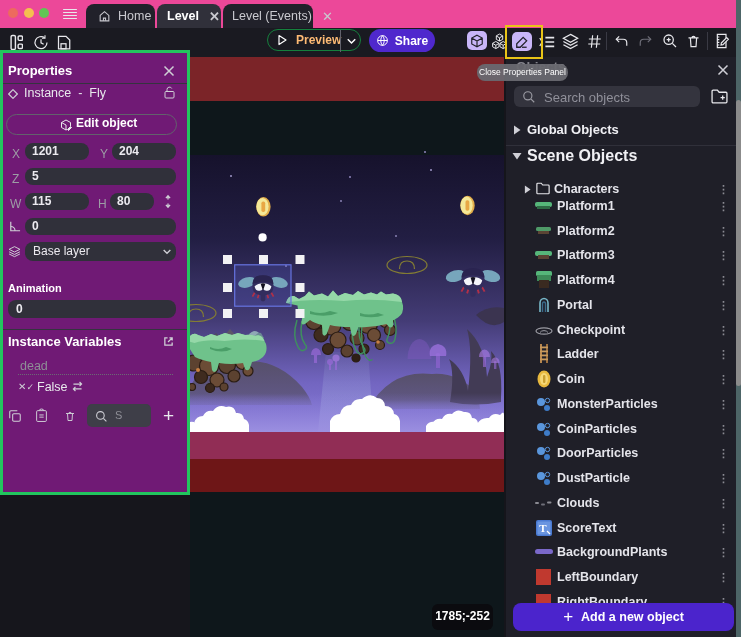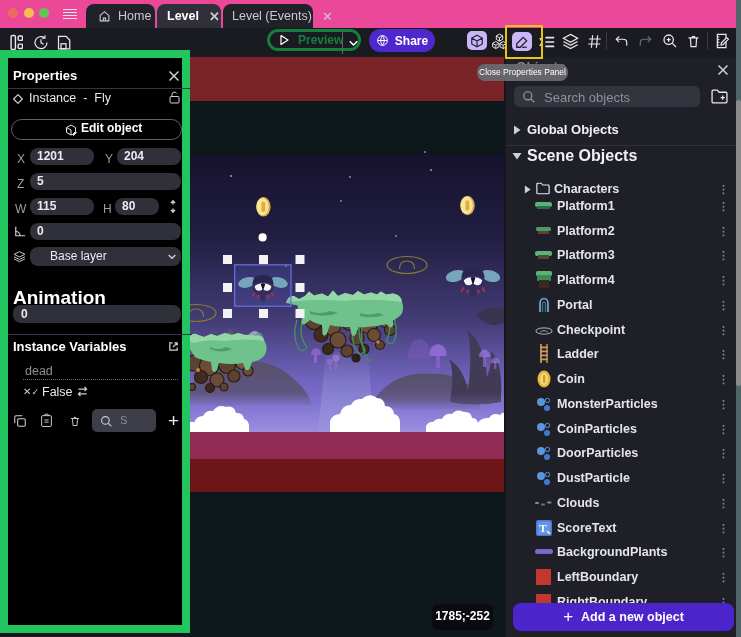--- a/index.html
+++ b/index.html
@@ -8,37 +8,37 @@
 .abs { position:absolute; }
 
 #topbar { position:absolute; left:0; top:0; width:741px; height:28px; background:#ec4899; }
 .light { position:absolute; top:8px; width:10px; height:10px; border-radius:50%; }
 #hamb div { position:absolute; left:0; width:14px; height:1.6px; background:#e8e8ec; border-radius:1px; }
 .tab { position:absolute; top:4px; height:24px; border-radius:8px 8px 0 0; display:flex; align-items:center; font-size:12.5px; color:#c9c9cf; white-space:nowrap; }
 .tabx { color:#c9c9cf; font-size:13px; margin-left:10px; }
 
 #toolbar { position:absolute; left:0; top:28px; width:741px; height:29px; background:#1a1a21; }
 .ticon { position:absolute; top:6px; }
-#previewbtn { position:absolute; left:267px; top:29px; width:94px; height:22px; border:3px solid #15803d; border-radius:11px; display:flex; align-items:center; color:#15803d; }
+#previewbtn { position:absolute; left:267px; top:29px; width:94px; height:22px; border:1px solid #15803d; border-radius:11px; display:flex; align-items:center; color:#fdba74; }
 #sharebtn { position:absolute; left:369px; top:29px; width:66px; height:23px; background:#4f28cd; border-radius:11.5px; display:flex; align-items:center; justify-content:center; color:#fff; font-size:12px; font-weight:700; }
 .iconbtn { position:absolute; width:20px; height:19px; border-radius:5px; background:#c9b6f8; }
 
 #canvas { position:absolute; left:190px; top:57px; width:314px; height:580px; overflow:hidden; background:#0e171b; }
 #band-red-top { position:absolute; left:0; top:0; width:100%; height:44px; background:#7b2428; }
 #band-dark-top { position:absolute; left:0; top:44px; width:100%; height:54px; background:#0e171b; }
 #sky { position:absolute; left:0; top:98px; width:100%; height:277px; background:linear-gradient(#16122c, #221e43 30%, #443c76 60%, #7265c0 82%, #8a7dda); overflow:hidden; }
 #band-pink { position:absolute; left:0; top:375px; width:100%; height:27px; background:#912d55; }
 #band-dred { position:absolute; left:0; top:402px; width:100%; height:33px; background:#6e1617; }
 #coordbadge { position:absolute; left:242px; top:547px; width:61px; height:26px; background:#0b0b0f; border-radius:6px; color:#fff; font-size:12px; font-weight:700; text-align:center; line-height:24px; }
 
 #rpanel { position:absolute; left:504px; top:57px; width:232px; height:580px; background:#1f1f28; border-left:2px solid #15151b; }
 .rp-row { position:absolute; left:0; width:100%; height:24px; display:flex; align-items:center; color:#e4e4ea; font-size:12.5px; font-weight:700; }
 .kebab { position:absolute; left:212px; color:#8a8a92; font-size:11px; letter-spacing:0; }
 
-#lpanel { position:absolute; left:0px; top:50px; width:190px; height:583px; background:#000000; border:8px solid #22c55e; }
+#lpanel { position:absolute; left:0px; top:50px; width:190px; height:445px; background:#701a75; border:3px solid #22c55e; }
 .fld { position:absolute; background:#30303a; border-radius:8px; color:#eceaf0; font-size:12px; font-weight:700; line-height:16px; }
 .lbl { position:absolute; color:#9d9da5; font-size:12px; }
 #tooltip { position:absolute; left:477px; top:64px; width:91px; height:17px; background:rgba(105,105,112,.95); border-radius:8px; color:#fff; font-size:8.5px; text-align:center; line-height:17px; white-space:nowrap; overflow:hidden; }
 #pencilbox { position:absolute; left:505px; top:25px; width:38px; height:34px; border:2.5px solid #e8c417; }
 #scrollstrip { position:absolute; left:736px; top:0; width:5px; height:637px; background:#4d6567; }
 </style>
 </head>
 <body>
 
 <div id="topbar">
@@ -545,26 +545,26 @@
   <svg class="abs" style="left:6px; top:168px;" width="12" height="11" viewBox="0 0 14 13" fill="none" stroke="#cfcfd6" stroke-width="1.4">
       <path d="M2 1 V11.5 H13"></path>
       <path d="M2 6.5 a5 5 0 0 1 5 5"></path>
     </svg>
   <div class="fld" style="left:22px; top:165px; width:151px; height:17px; padding-left:7px;">0</div>
 
   <svg class="abs" style="left:5px; top:192px;" width="13" height="13" viewBox="0 0 24 24" fill="none" stroke="#cfcfd6" stroke-width="1.8">
       <path d="M12 3 L22 8 L12 13 L2 8 Z"></path>
       <path d="M2 12.5 L12 17.5 L22 12.5 M2 16.5 L12 21.5 L22 16.5"></path>
     </svg>
-  <div class="fld" style="left:22px; top:189px; width:151px; height:19px; padding-left:20px; line-height:19px; font-weight:400;">Base layer</div>
+  <div class="fld" style="left:22px; top:189px; width:151px; height:19px; padding-left:8px; line-height:19px; font-weight:400;">Base layer</div>
   <svg class="abs" style="left:160px; top:196px;" width="8" height="6" viewBox="0 0 12 8" fill="none" stroke="#cfcfd6" stroke-width="2">
       <path d="M1 1 L6 6 L11 1"></path>
     </svg>
 
-  <div class="abs" style="left:5px; top:229px; color:#fff; font-size:19px; font-weight:700;">Animation</div>
+  <div class="abs" style="left:5px; top:229px; color:#fff; font-size:11px; font-weight:700;">Animation</div>
   <div class="fld" style="left:5px; top:247px; width:168px; height:18px; padding-left:8px; line-height:18px;">0</div>
   <div class="abs" style="left:0px; top:276px; width:184px; height:1px; background:#34343e;"></div>
 
   <div class="abs" style="left:5px; top:281px; color:#fff; font-size:13px; font-weight:700;">Instance Variables</div>
   <svg class="abs" style="left:160px; top:283px;" width="11" height="11" viewBox="0 0 12 12" fill="none" stroke="#cfcfd6" stroke-width="1.4">
       <path d="M5 2 H2 V10 H10 V7 M7 2 H10 V5 M10 2 L5.5 6.5"></path>
     </svg>
   <div class="abs" style="left:17px; top:306px; color:#8e8e96; font-size:12.5px;">dead</div>
   <div class="abs" style="left:15px; top:321px; width:155px; height:0; border-bottom:1px dotted #6a6a74;"></div>
   <div class="abs" style="left:15px; top:328px; color:#cfcfd6; font-size:10px;">✕<span style="font-size:9px">✓</span></div>

